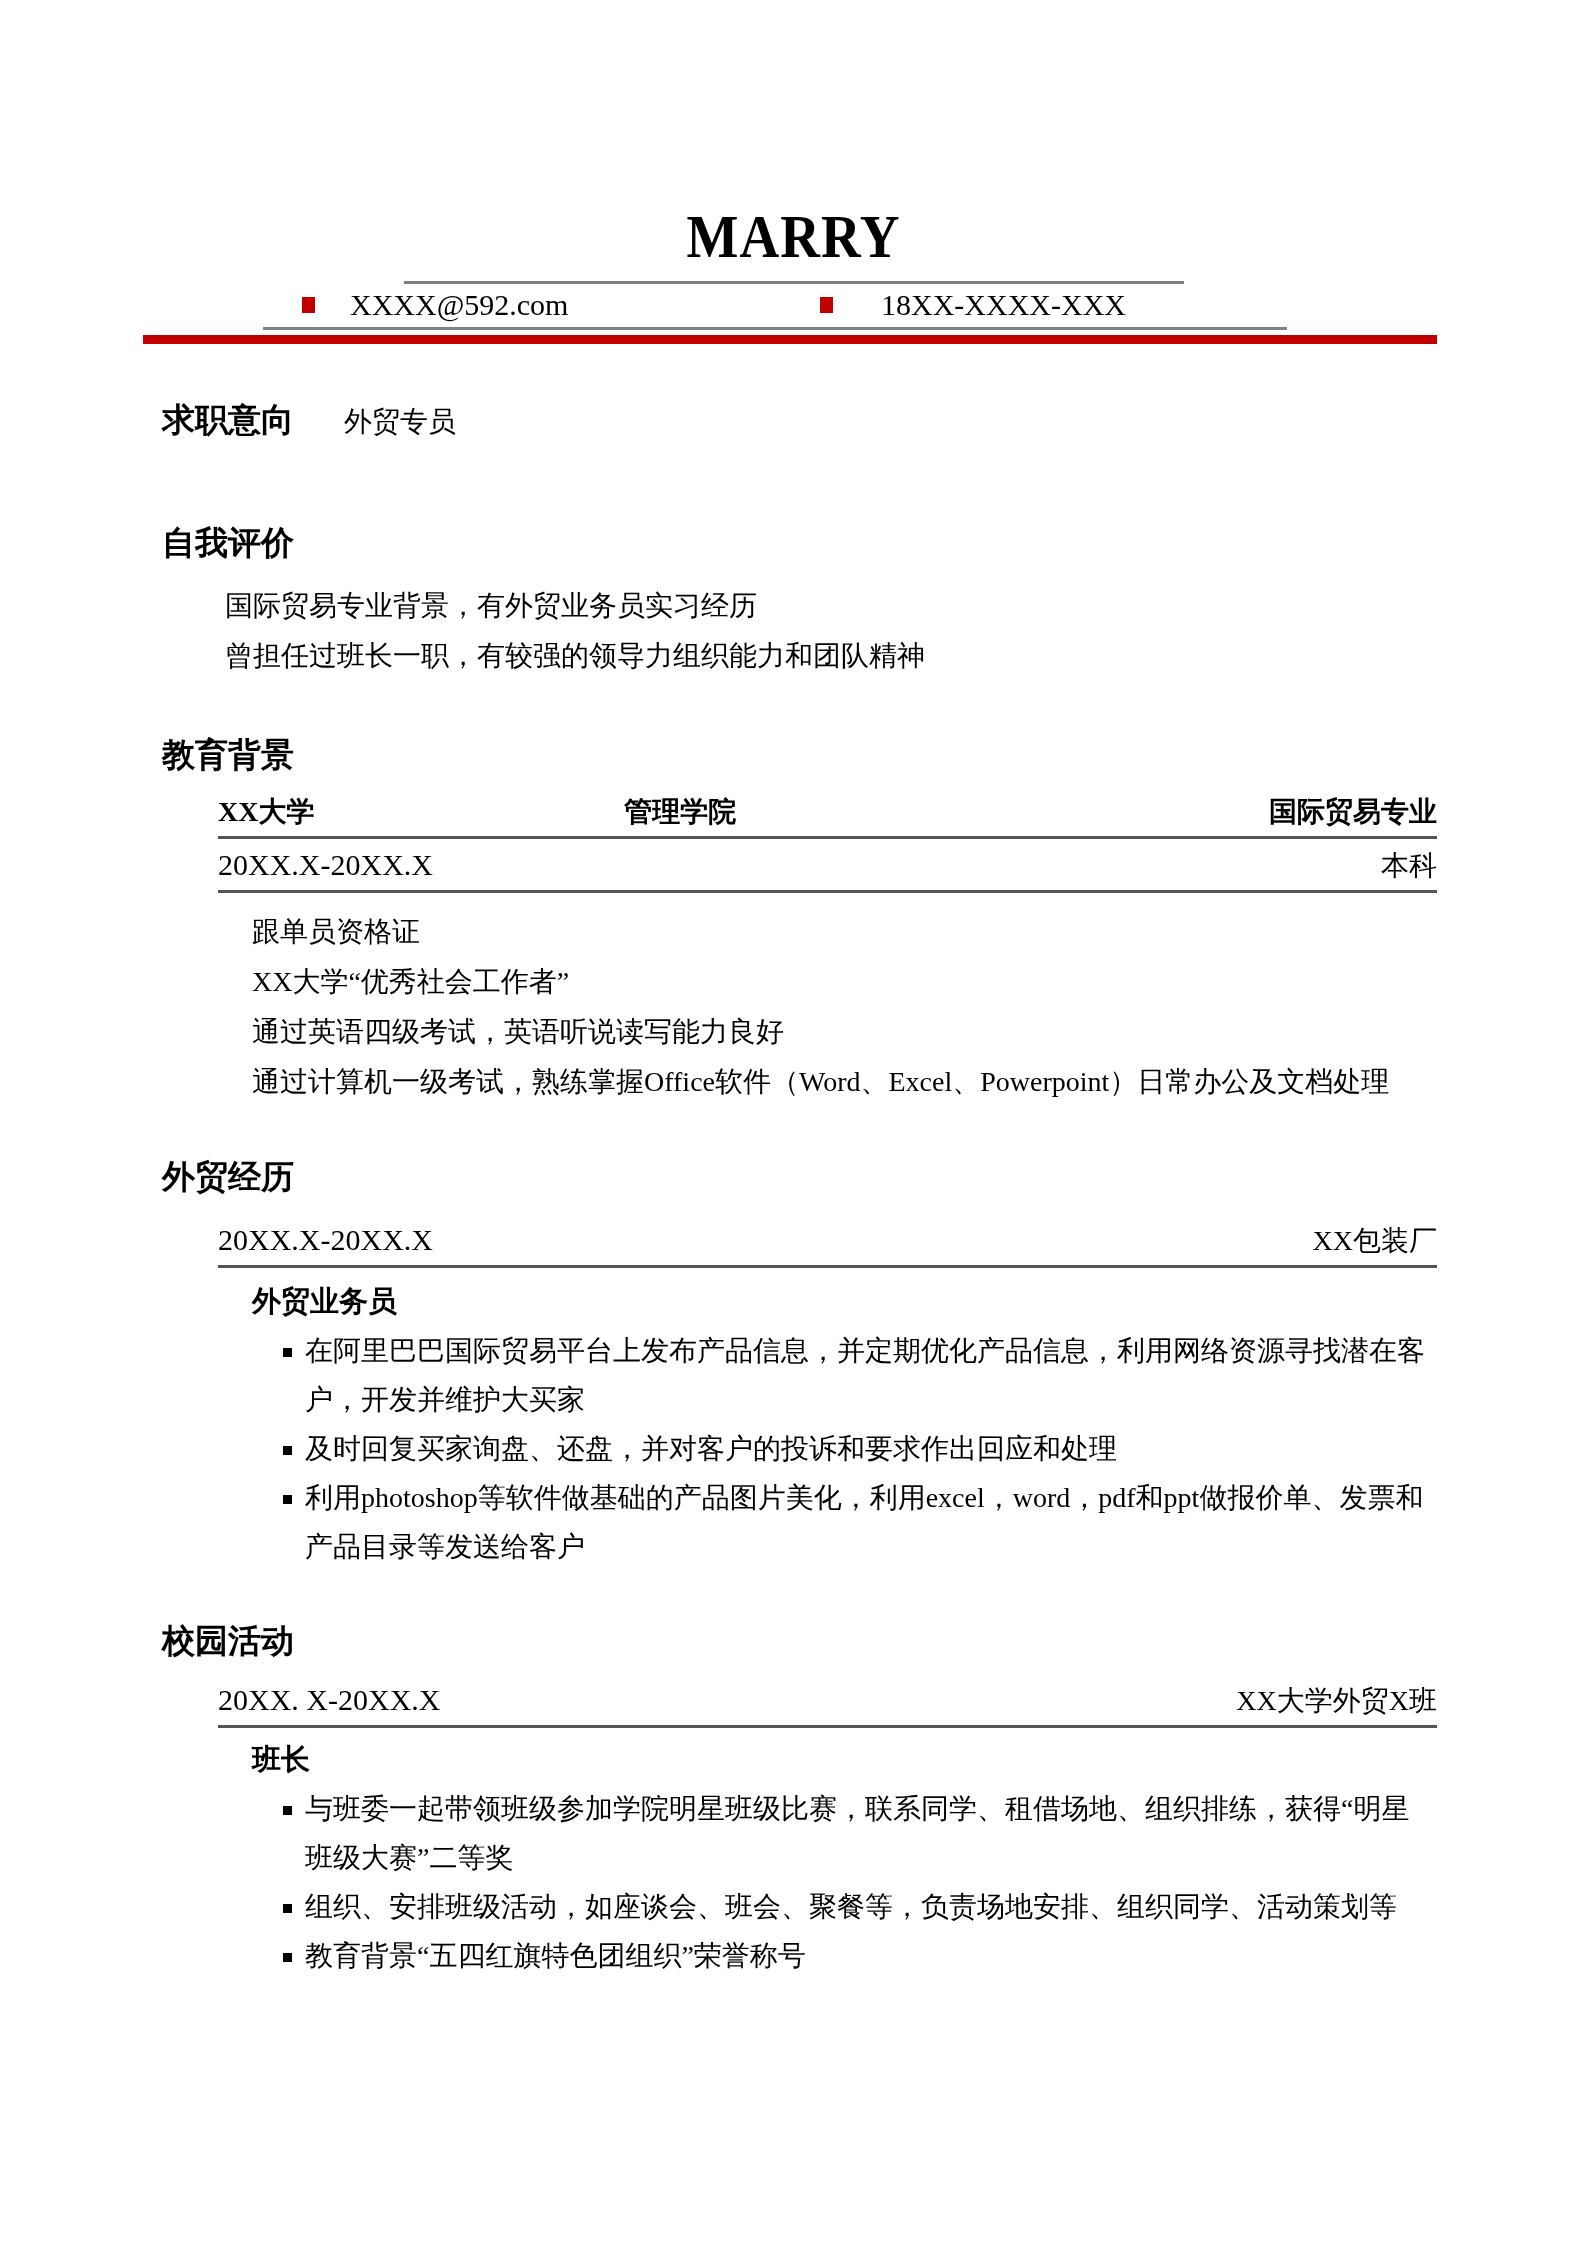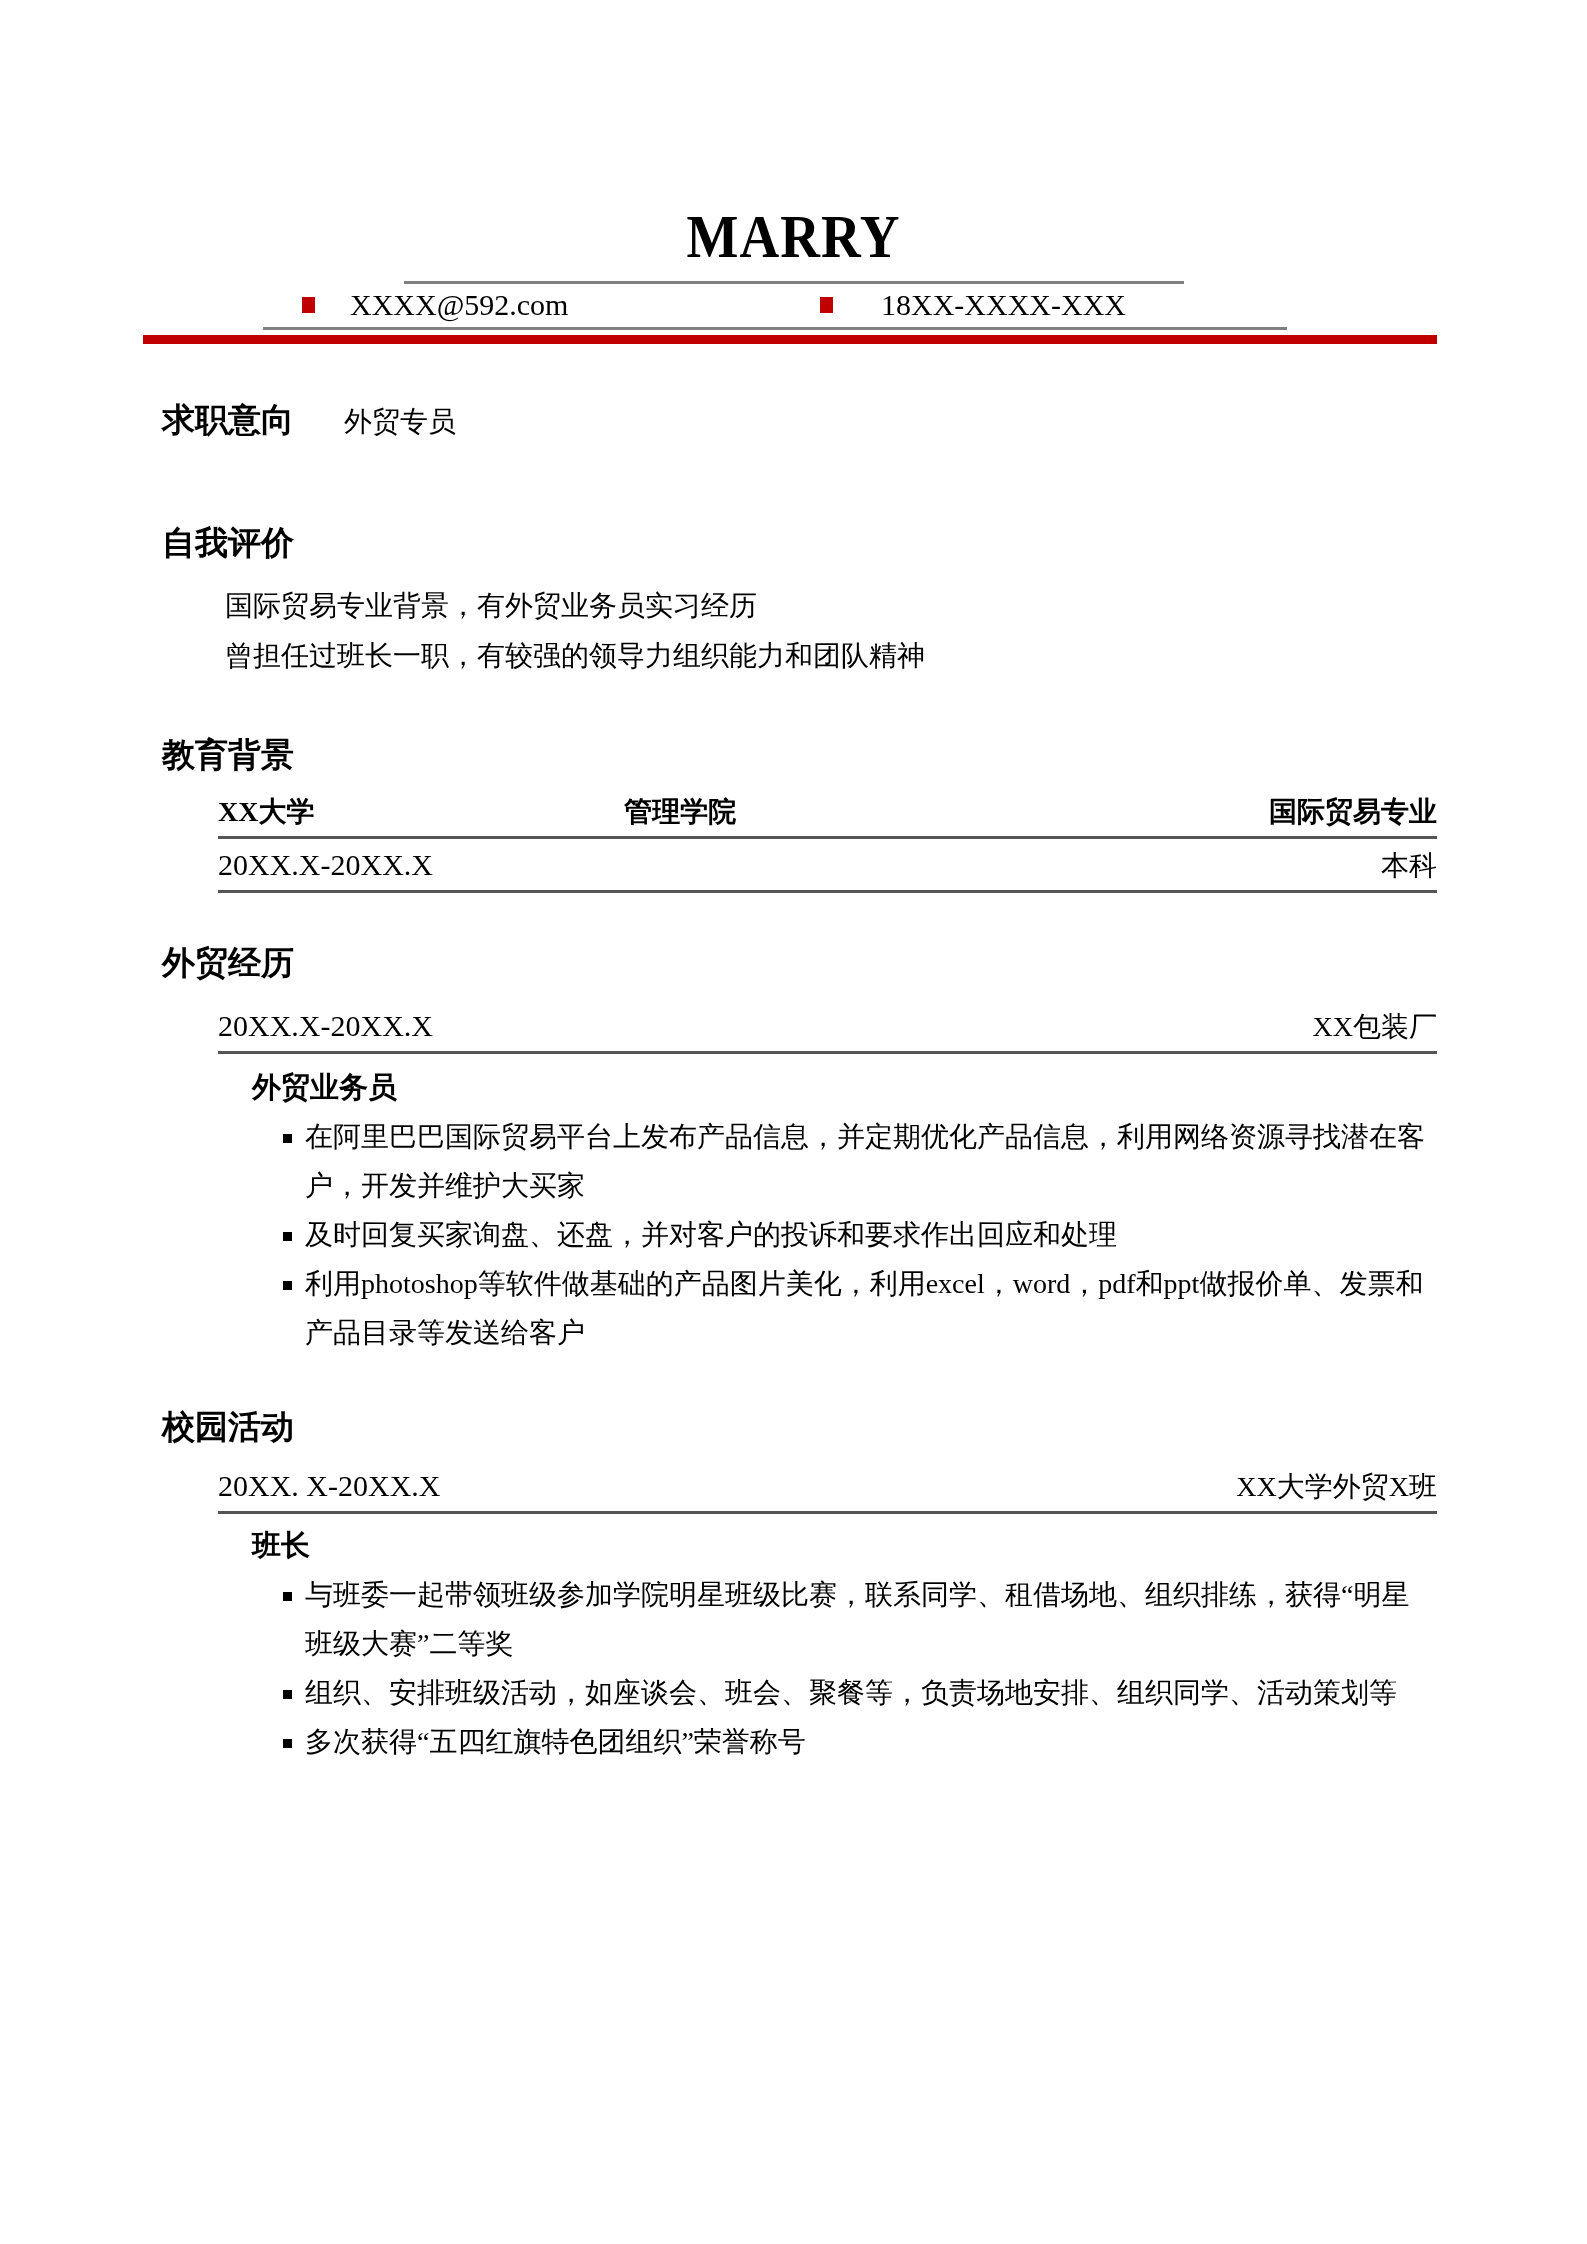--- a/index.html
+++ b/index.html
@@ -111,20 +111,27 @@
           <span class="c2">管理学院</span>
           <span class="c3">国际贸易专业</span>
         </div>
         <div class="tbl-line"></div>
         <div class="tbl-row">
           <span class="c1 period">20XX.X-20XX.X</span>
           <span class="c3">本科</span>
         </div>
         <div class="tbl-line"></div>
       </div>
+      <div class="edu-details">
+
+      <div class="edetail">跟单员资格证</div>
+          <div class="edetail">XX大学“优秀社会工作者”</div>
+          <div class="edetail">通过英语四级考试，英语听说读写能力良好</div>
+          <div class="edetail">通过计算机一级考试，熟练掌握Office软件（Word、Excel、Powerpoint）日常办公及文档处理</div>
+        </div>
     </div>
 
     <div class="sec-trade">
       <h2 class="sec-title">外贸经历</h2>
       <div class="exp-row">
         <span class="period">20XX.X-20XX.X</span>
         <span>XX包装厂</span>
       </div>
       <div class="exp-line"></div>
       <div class="exp-role">外贸业务员</div>
@@ -145,18 +152,18 @@
         <span>XX大学外贸X班</span>
       </div>
       <div class="exp-line"></div>
       <div class="exp-role">班长</div>
       <div class="bullets">
 
           <div class="bullet-item"><span class="bsq"></span><span>与班委一起带领班级参加学院明星班级比赛，联系同学、租借场地、组织排练，获得“明星班级大赛”二等奖</span></div>
 
           <div class="bullet-item"><span class="bsq"></span><span>组织、安排班级活动，如座谈会、班会、聚餐等，负责场地安排、组织同学、活动策划等</span></div>
 
-          <div class="bullet-item"><span class="bsq"></span><span>多次获得“五四红旗特色团组织”荣誉称号</span></div>
+          <div class="bullet-item"><span class="bsq"></span><span>教育背景“五四红旗特色团组织”荣誉称号</span></div>
         </div>
     </div>
 
   </div>
 </div>
 
 </body></html>

